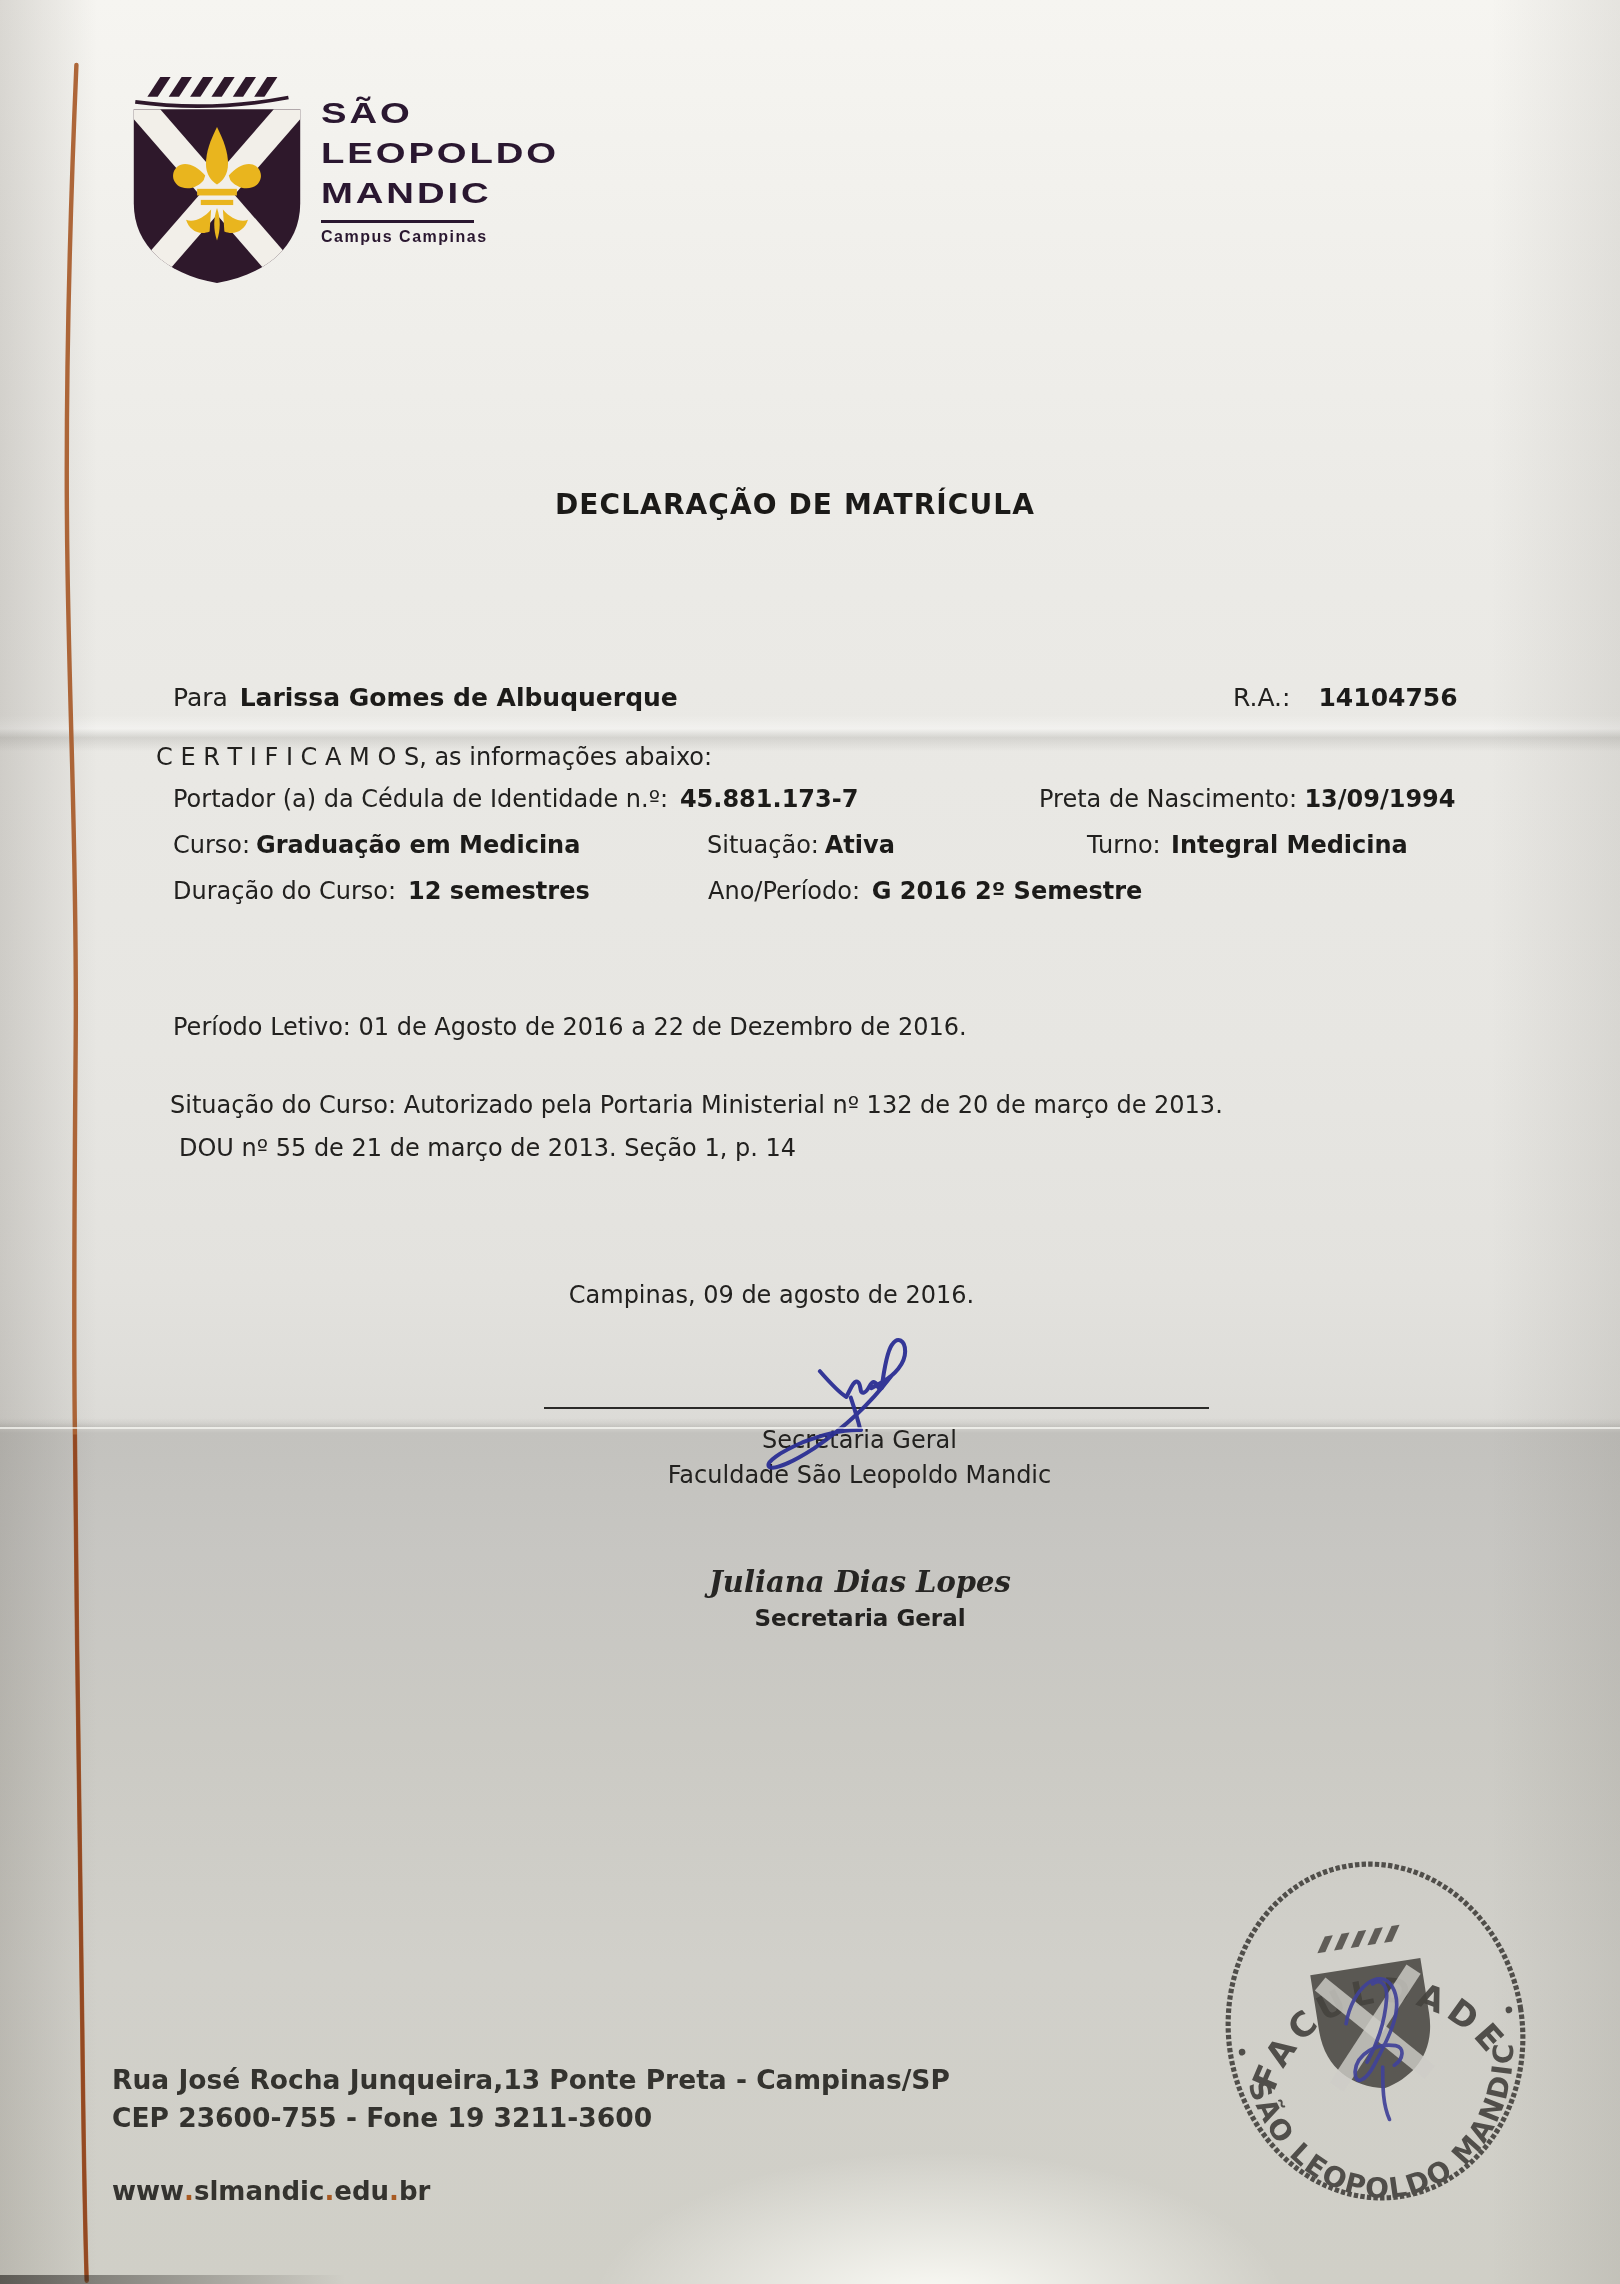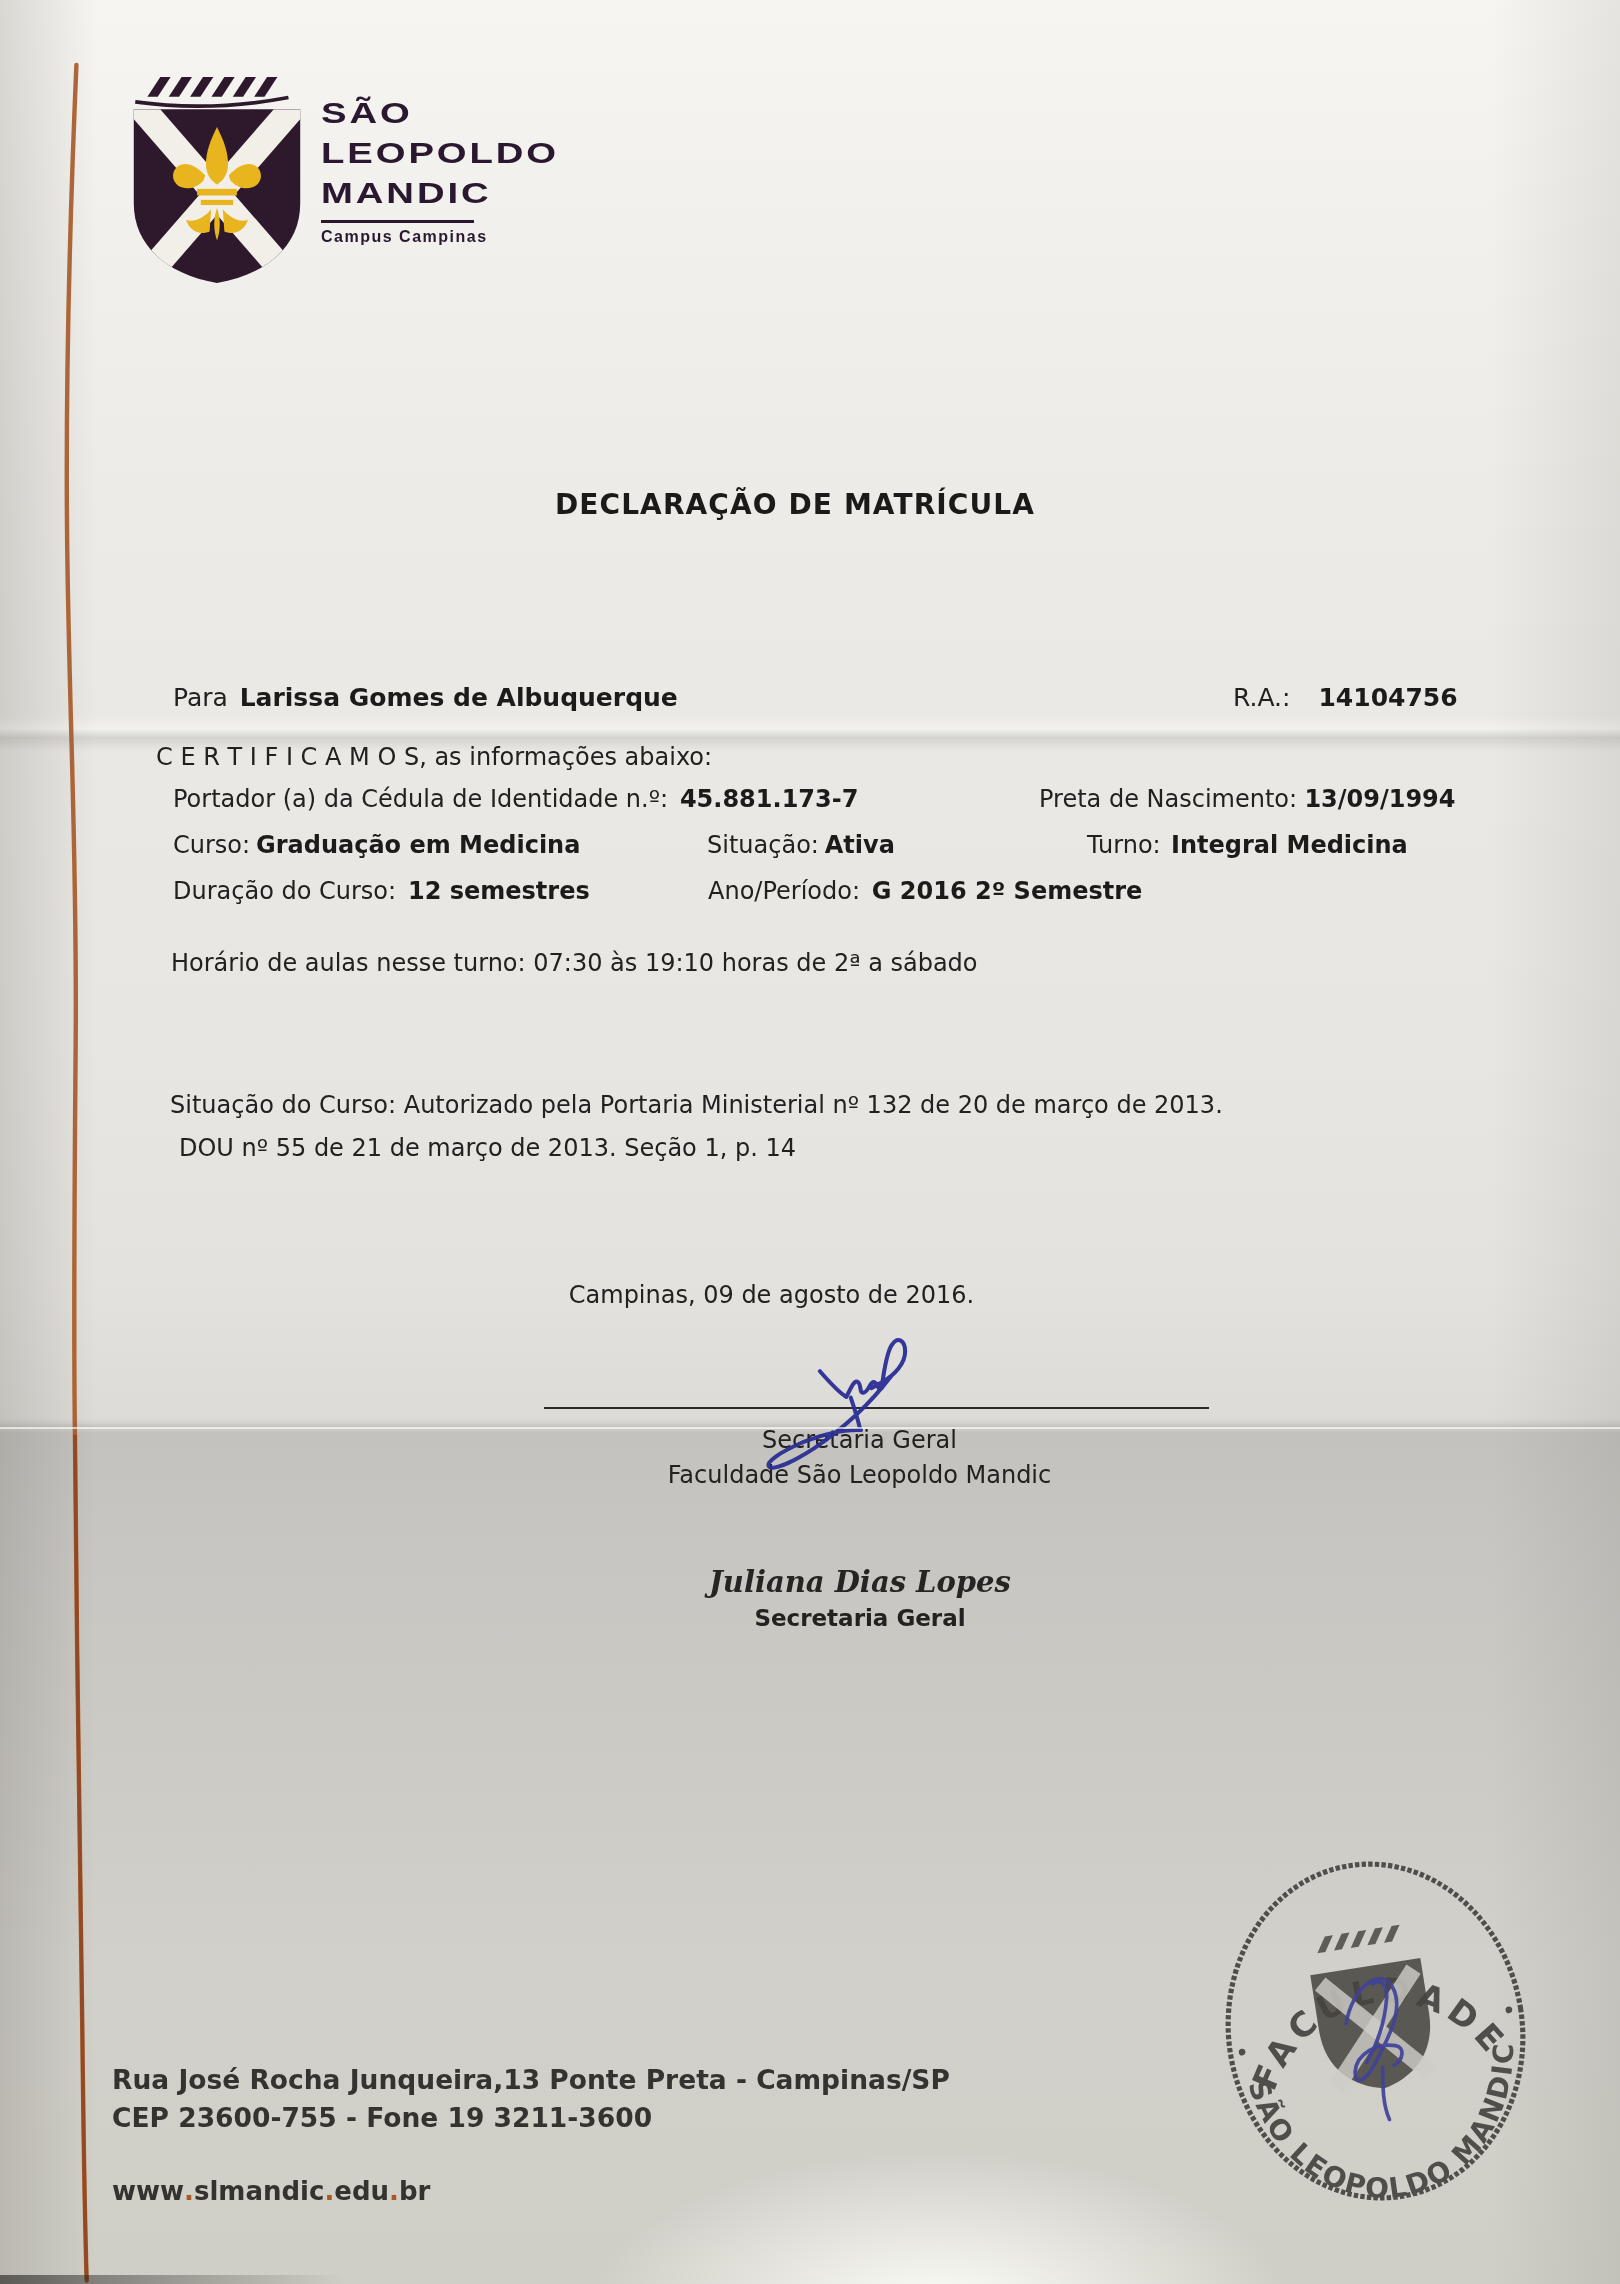--- a/index.html
+++ b/index.html
@@ -112,21 +112,21 @@
     <span>Turno:</span><span class="gap" style="width:10.3px"></span><b>Integral Medicina</b>
   </div>
 
   <div class="line" style="left:173px;top:875px">
     <span>Duração do Curso:</span><span class="gap"></span><b>12 semestres</b>
   </div>
   <div class="line" style="left:708px;top:875px">
     <span>Ano/Período:</span><span class="gap"></span><b>G 2016 2º Semestre</b>
   </div>
 
-  <div class="line" style="left:171px;top:947px">Horário de aulas nesse turno: 07:30 às 19:10 horas de 2ª a sábado</div>
+  <div class="line" style="left:173px;top:1011px">Período Letivo: 01 de Agosto de 2016 a 22 de Dezembro de 2016.</div>
   <div class="line" style="left:170px;top:1089px">Situação do Curso: Autorizado pela Portaria Ministerial nº 132 de 20 de março de 2013.</div>
   <div class="line" style="left:179px;top:1132px">DOU nº 55 de 21 de março de 2013. Seção 1, p. 14</div>
 
   <div class="center-block line" style="left:441px;top:1279px;width:661px">Campinas, 09 de agosto de 2016.</div>
 
   <div class="sig-rule"></div>
   <div class="center-block line" style="left:514px;top:1424px;width:691px">Secretaria Geral</div>
   <div class="center-block" style="left:566px;top:1565px;width:588px;font-family:'DejaVu Serif',serif;font-style:italic;font-weight:bold;font-size:29px;color:#262523">Juliana Dias Lopes</div>
 
   <div class="center-block line" style="left:514px;top:1459px;width:691px">Faculdade São Leopoldo Mandic</div>

